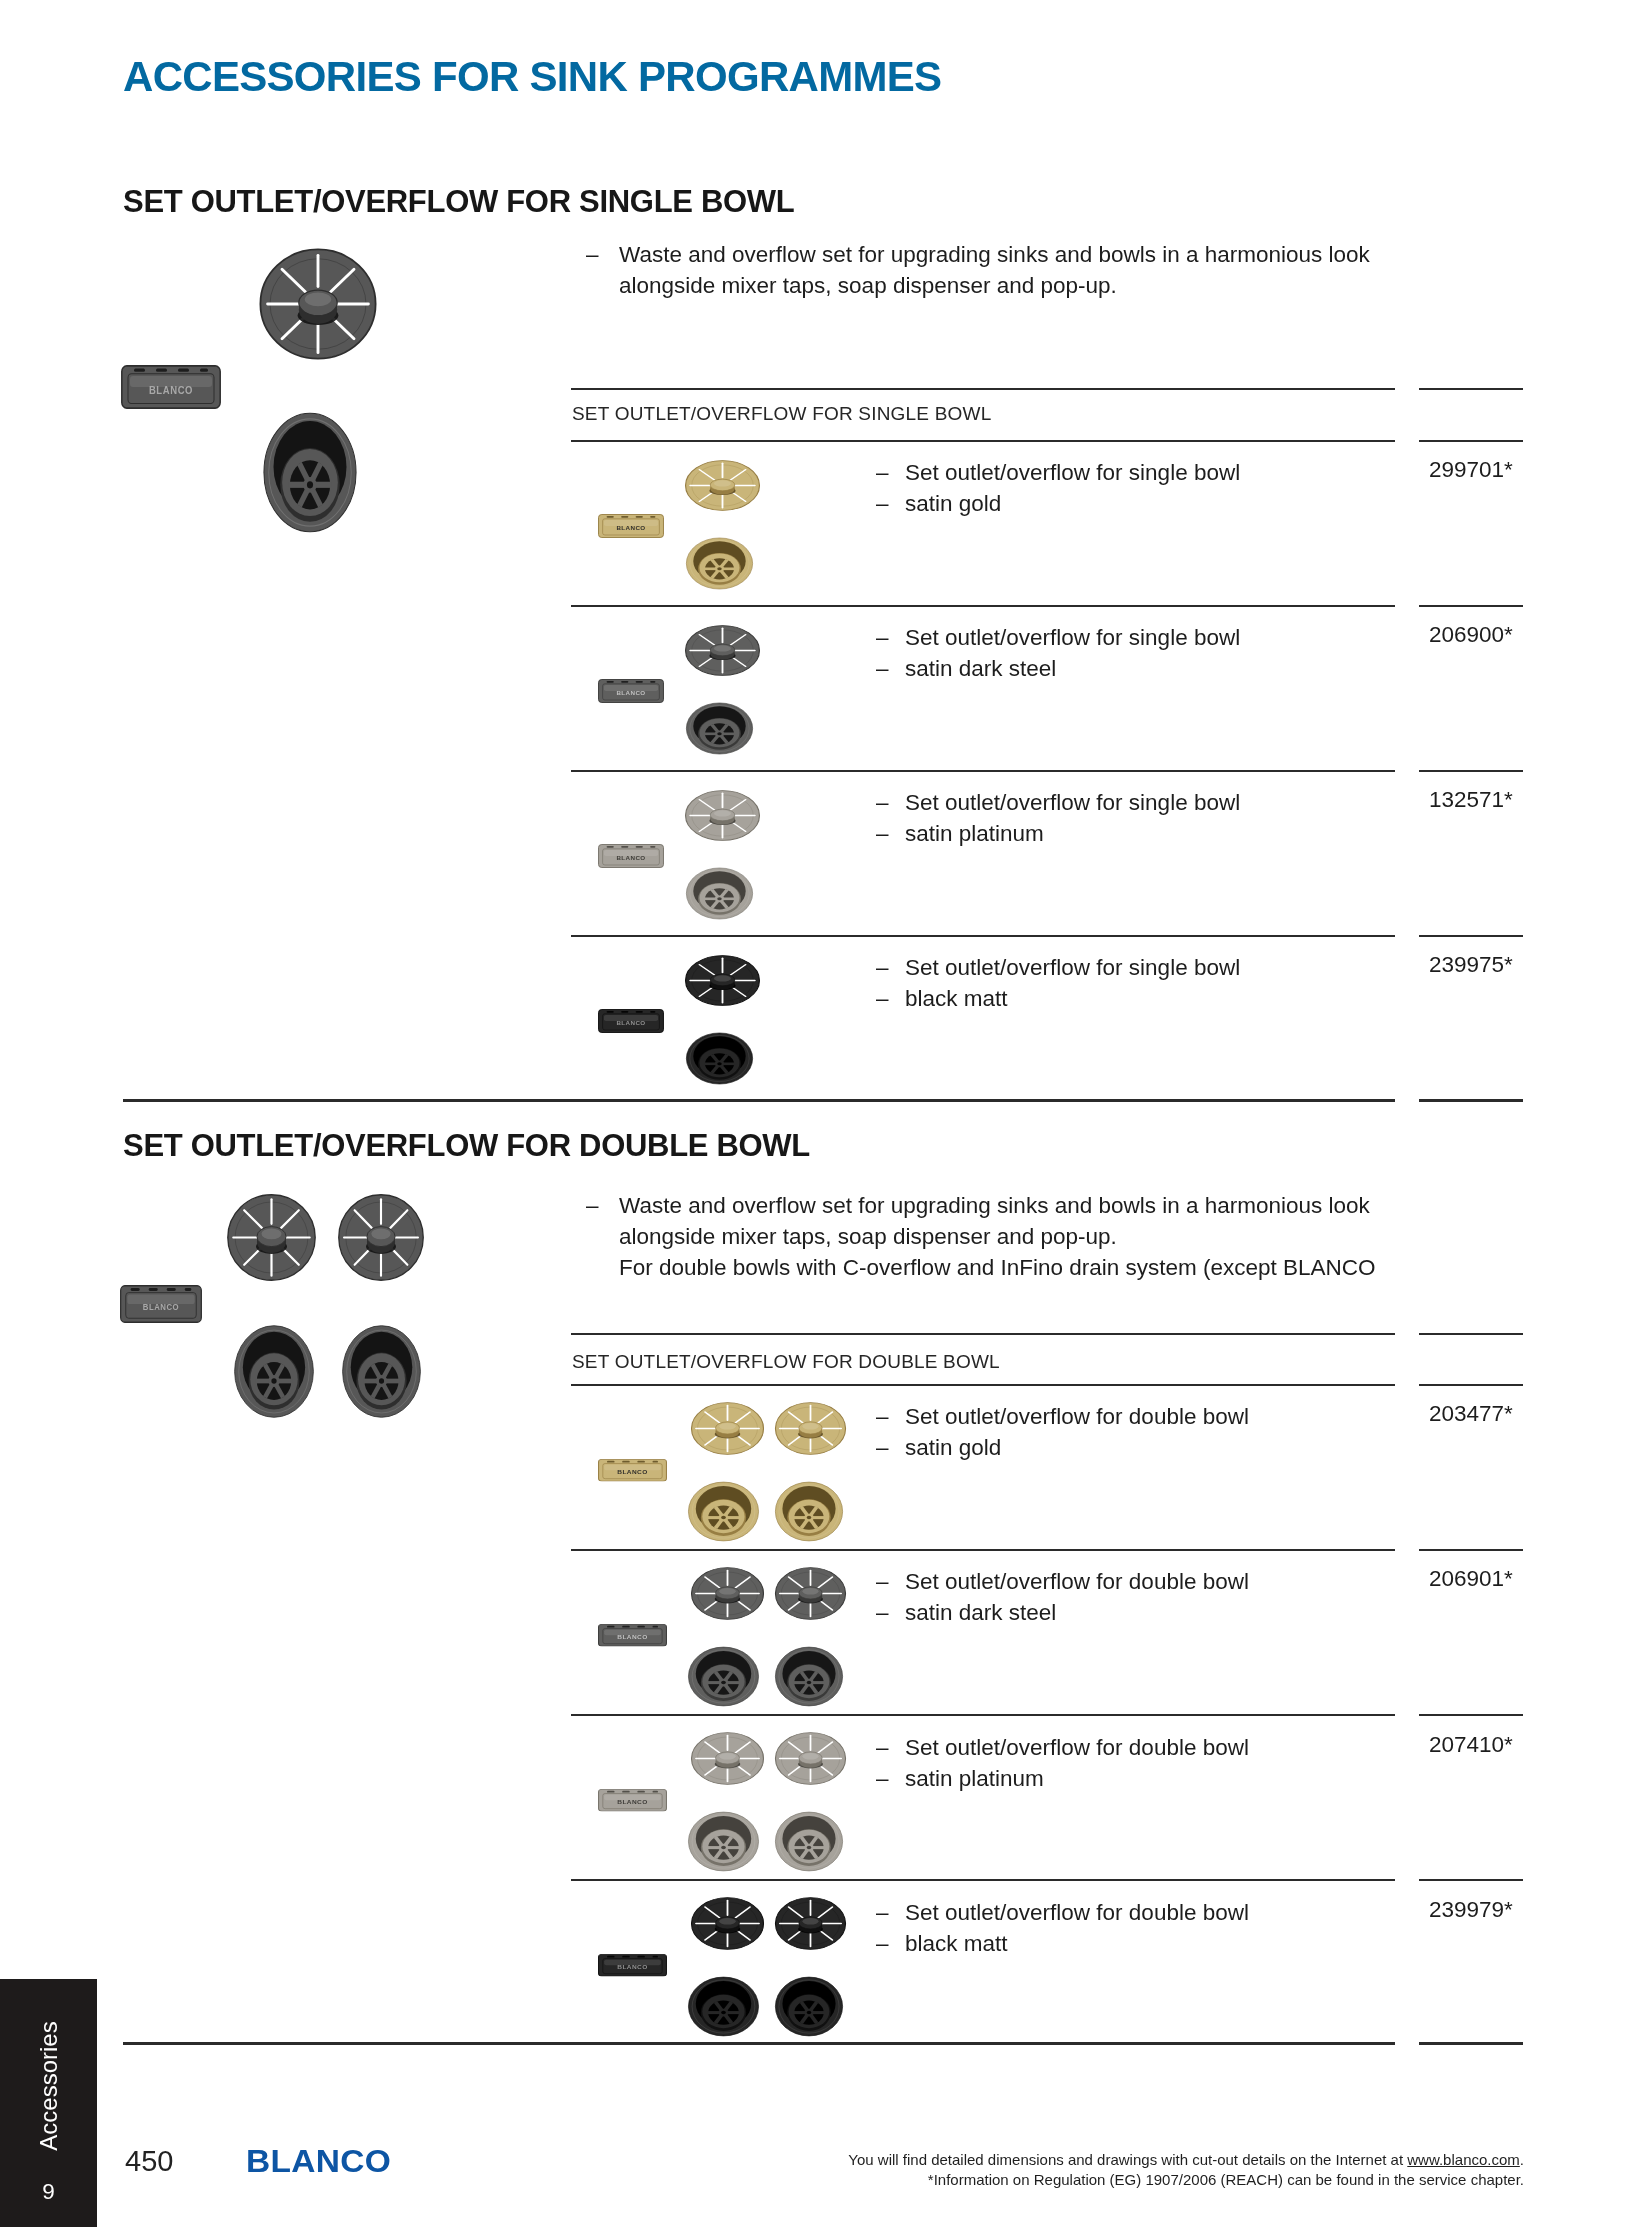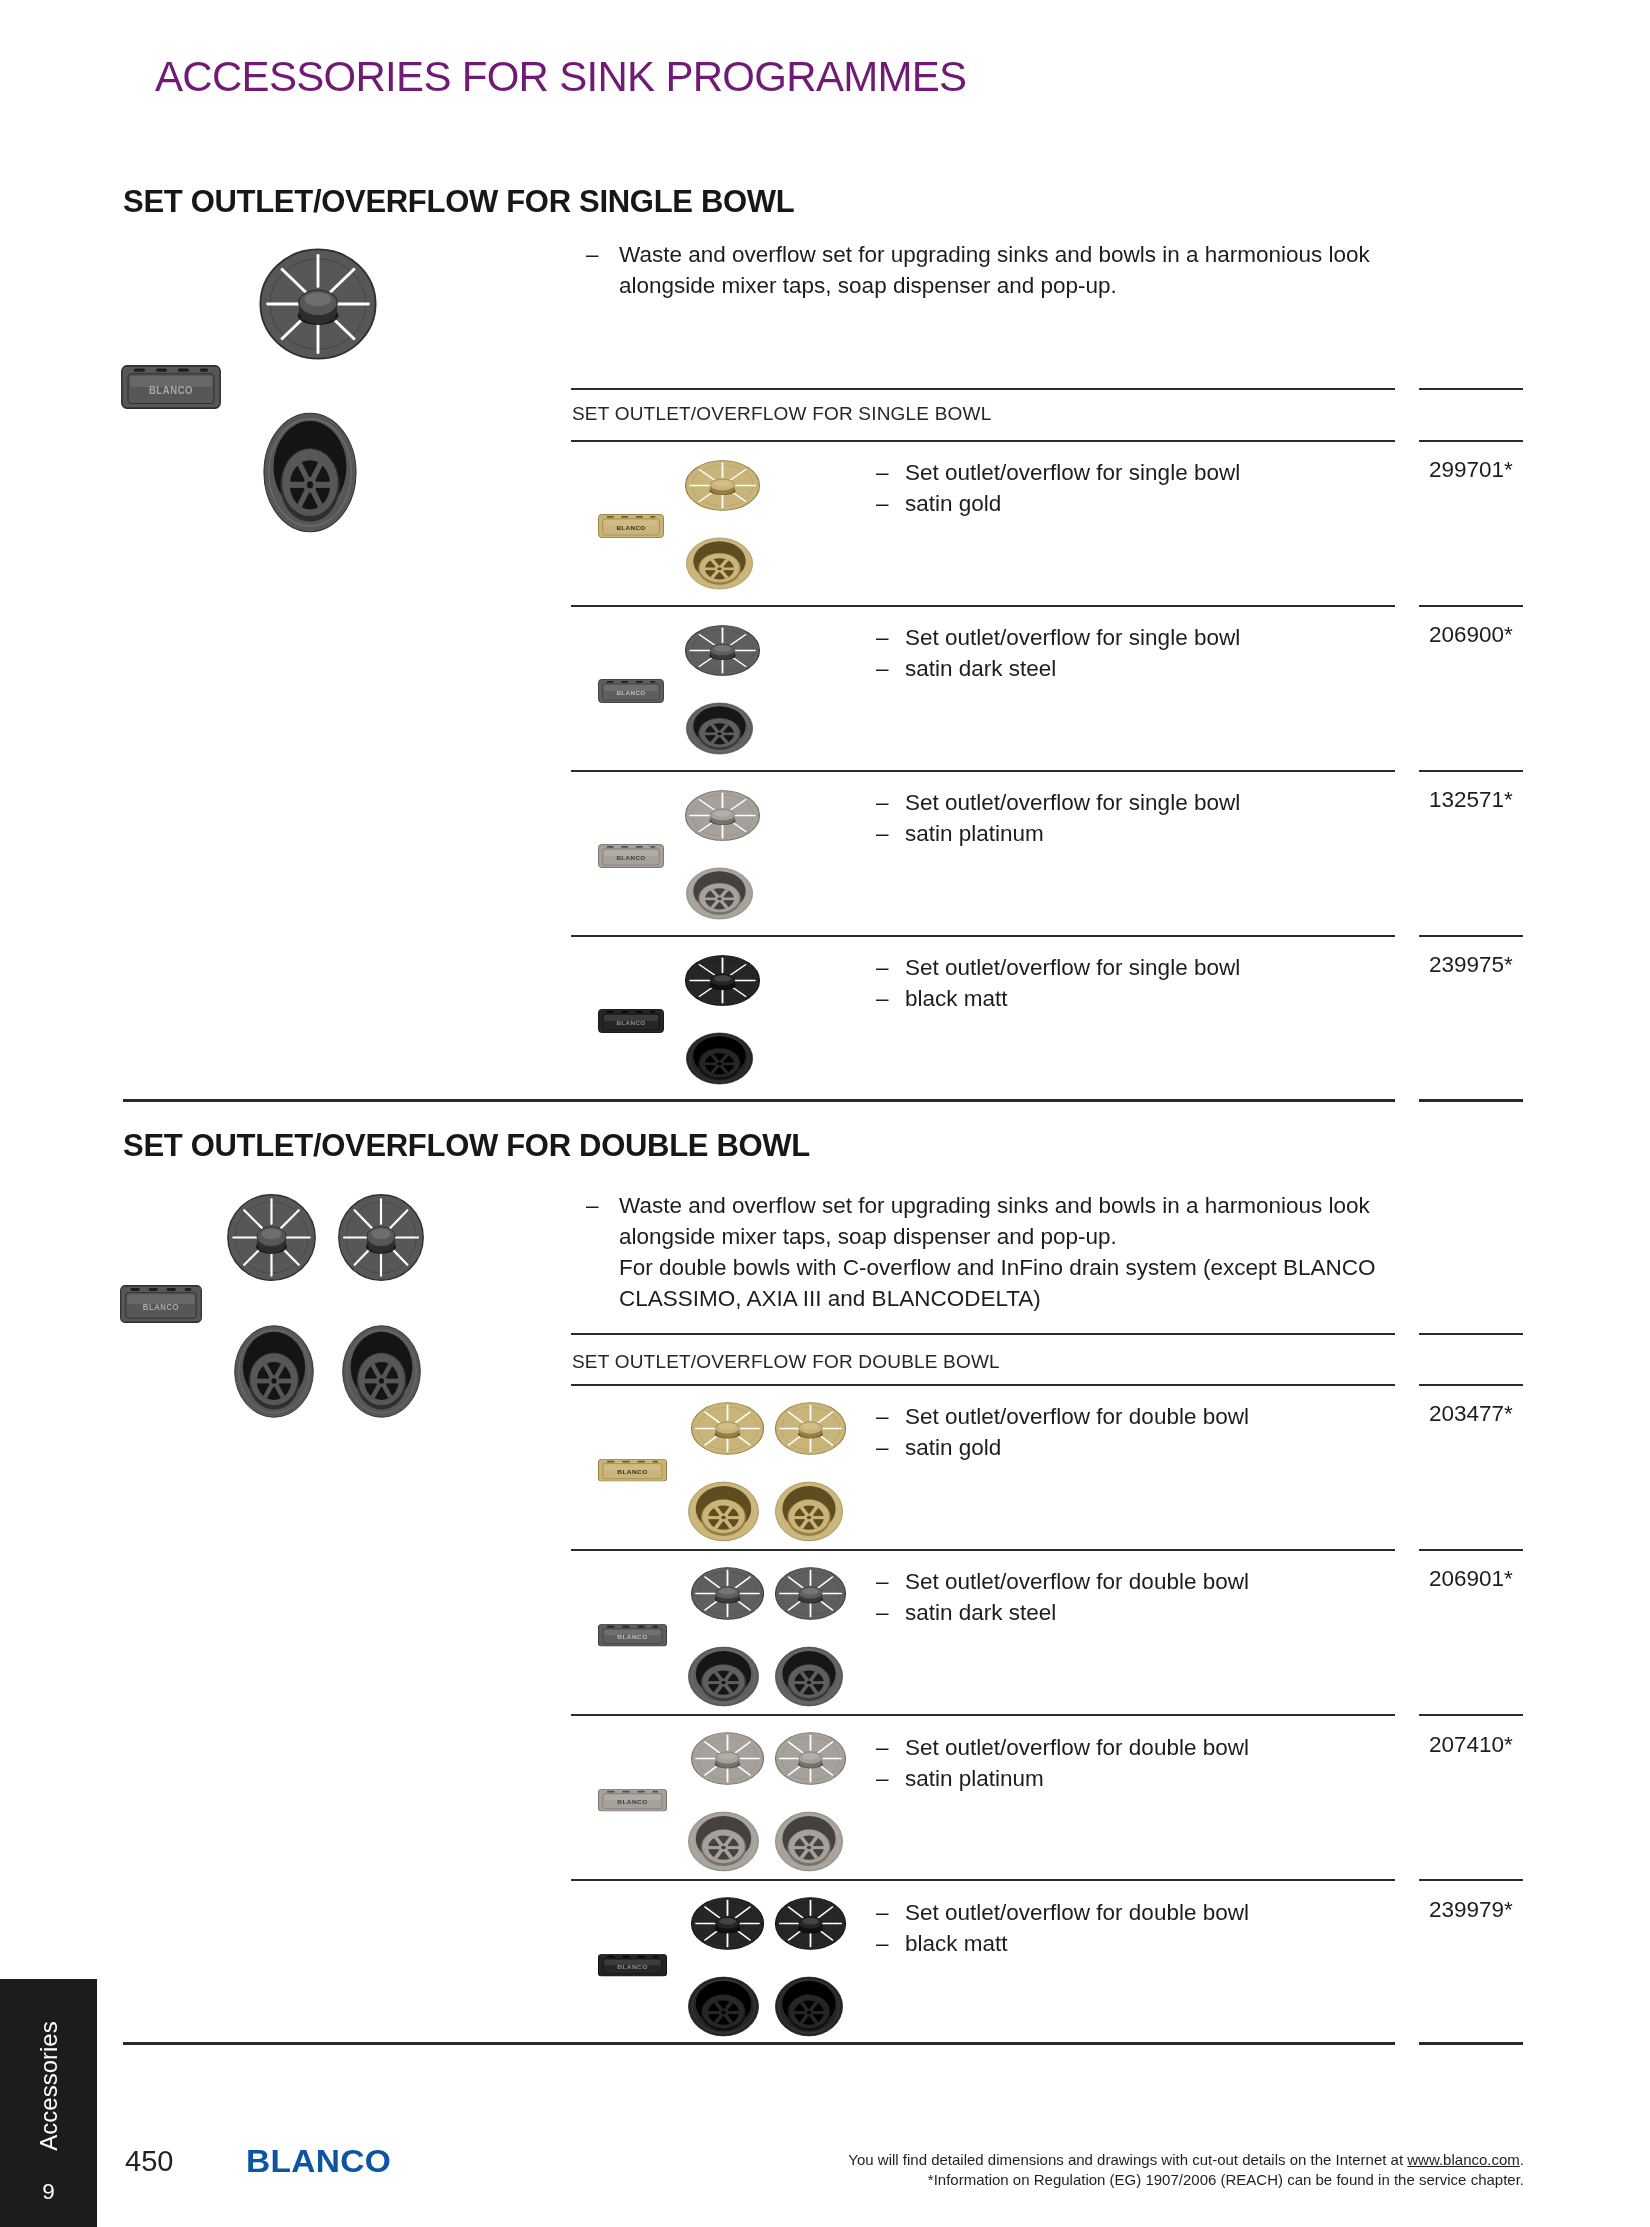--- a/index.html
+++ b/index.html
@@ -1,19 +1,19 @@
 <!DOCTYPE html>
 <html style="font-size:10.6px"><head>
 <meta charset="utf-8">
 <style>
   html,body{margin:0;padding:0;background:#e8e8e8;}
   #page{position:relative;width:1650px;height:2227px;background:#ffffff;overflow:hidden;
         font-family:"Liberation Sans","DejaVu Sans",sans-serif;color:#1d1d1d;}
   .abs{position:absolute;}
-  .title{left:123px;top:53px;font-size:42px;font-weight:400;letter-spacing:-0.7px;color:#701a75;margin-left:32px;}
+  .title{left:123px;top:53px;font-size:42px;font-weight:700;letter-spacing:-0.7px;color:#0369a1;}
   .sec-heading{left:123px;font-size:31px;font-weight:700;letter-spacing:-0.3px;color:#171717;}
   .intro{left:586px;font-size:22.5px;line-height:31px;color:#1d1d1d;}
   .intro .iline{display:flex;}
   .intro .dash{flex:0 0 33px;}
   .tbl-header{font-size:19px;color:#262626;letter-spacing:0.2px;left:572px;}
   .rule{position:absolute;background:#2b2b2b;height:2px;}
   .rule.thick{height:3.3px;}
   .row-desc{position:absolute;left:876px;font-size:22.5px;line-height:31px;color:#1d1d1d;}
   .row-desc .iline{display:flex;}
   .row-desc .dash{flex:0 0 29px;}
@@ -250,24 +250,20 @@
         <span>Waste and overflow set for upgrading sinks and bowls in a harmonious look</span>
       </div>
     <div class="iline">
         <span class="dash"></span>
         <span>alongside mixer taps, soap dispenser and pop-up.</span>
       </div>
     <div class="iline">
         <span class="dash"></span>
         <span>For double bowls with C-overflow and InFino drain system (except BLANCO</span>
       </div>
-    <div class="iline">
-        <span class="dash"></span>
-        <span>CLASSIMO, AXIA III and BLANCODELTA)</span>
-      </div>
   </div>
 
   <div class="rule" style="top:1333px;left:571px;width:824px"></div>
   <div class="rule" style="top:1333px;left:1419px;width:104px"></div>
   <div class="abs tbl-header" style="top:1351px">SET OUTLET/OVERFLOW FOR DOUBLE BOWL</div>
   <div class="rule" style="top:1384px;left:571px;width:824px"></div>
   <div class="rule" style="top:1384px;left:1419px;width:104px"></div>
   <div class="rule" style="top:1549px;left:571px;width:824px"></div>
   <div class="rule" style="top:1549px;left:1419px;width:104px"></div>
   <div class="rule" style="top:1714px;left:571px;width:824px"></div>

